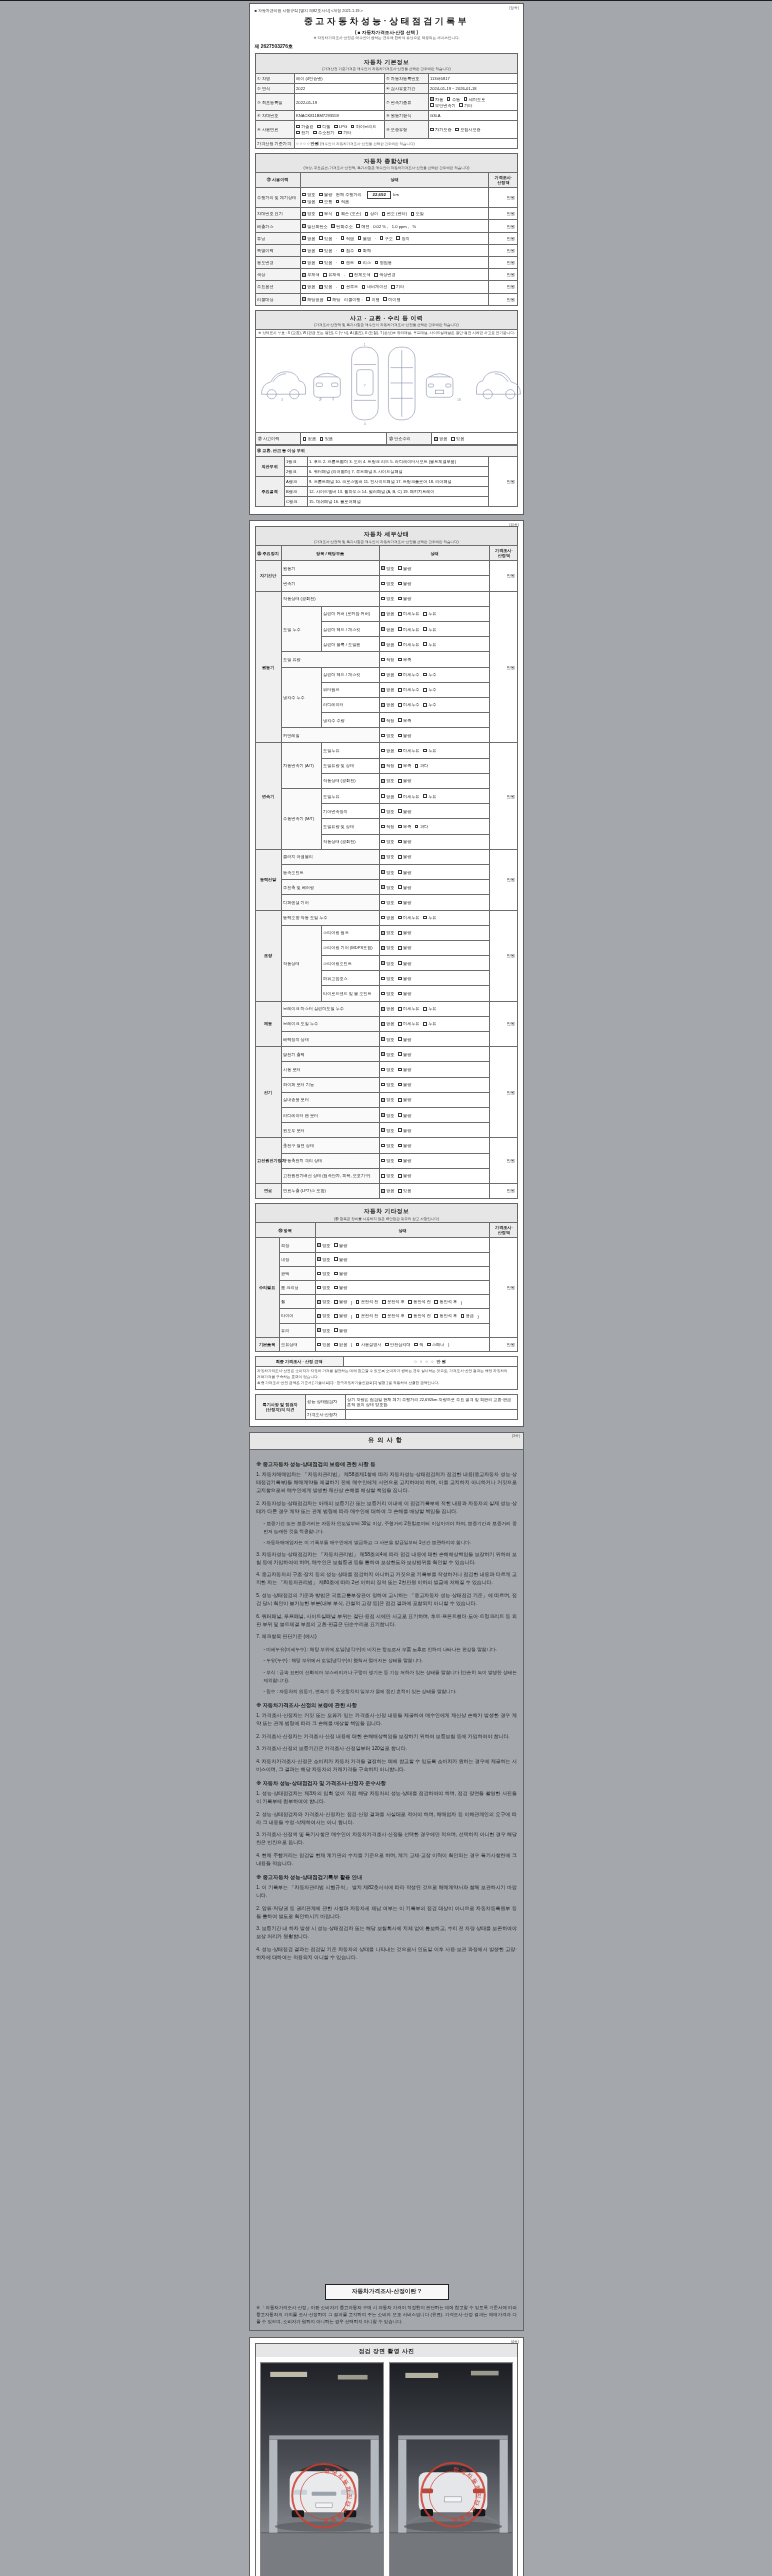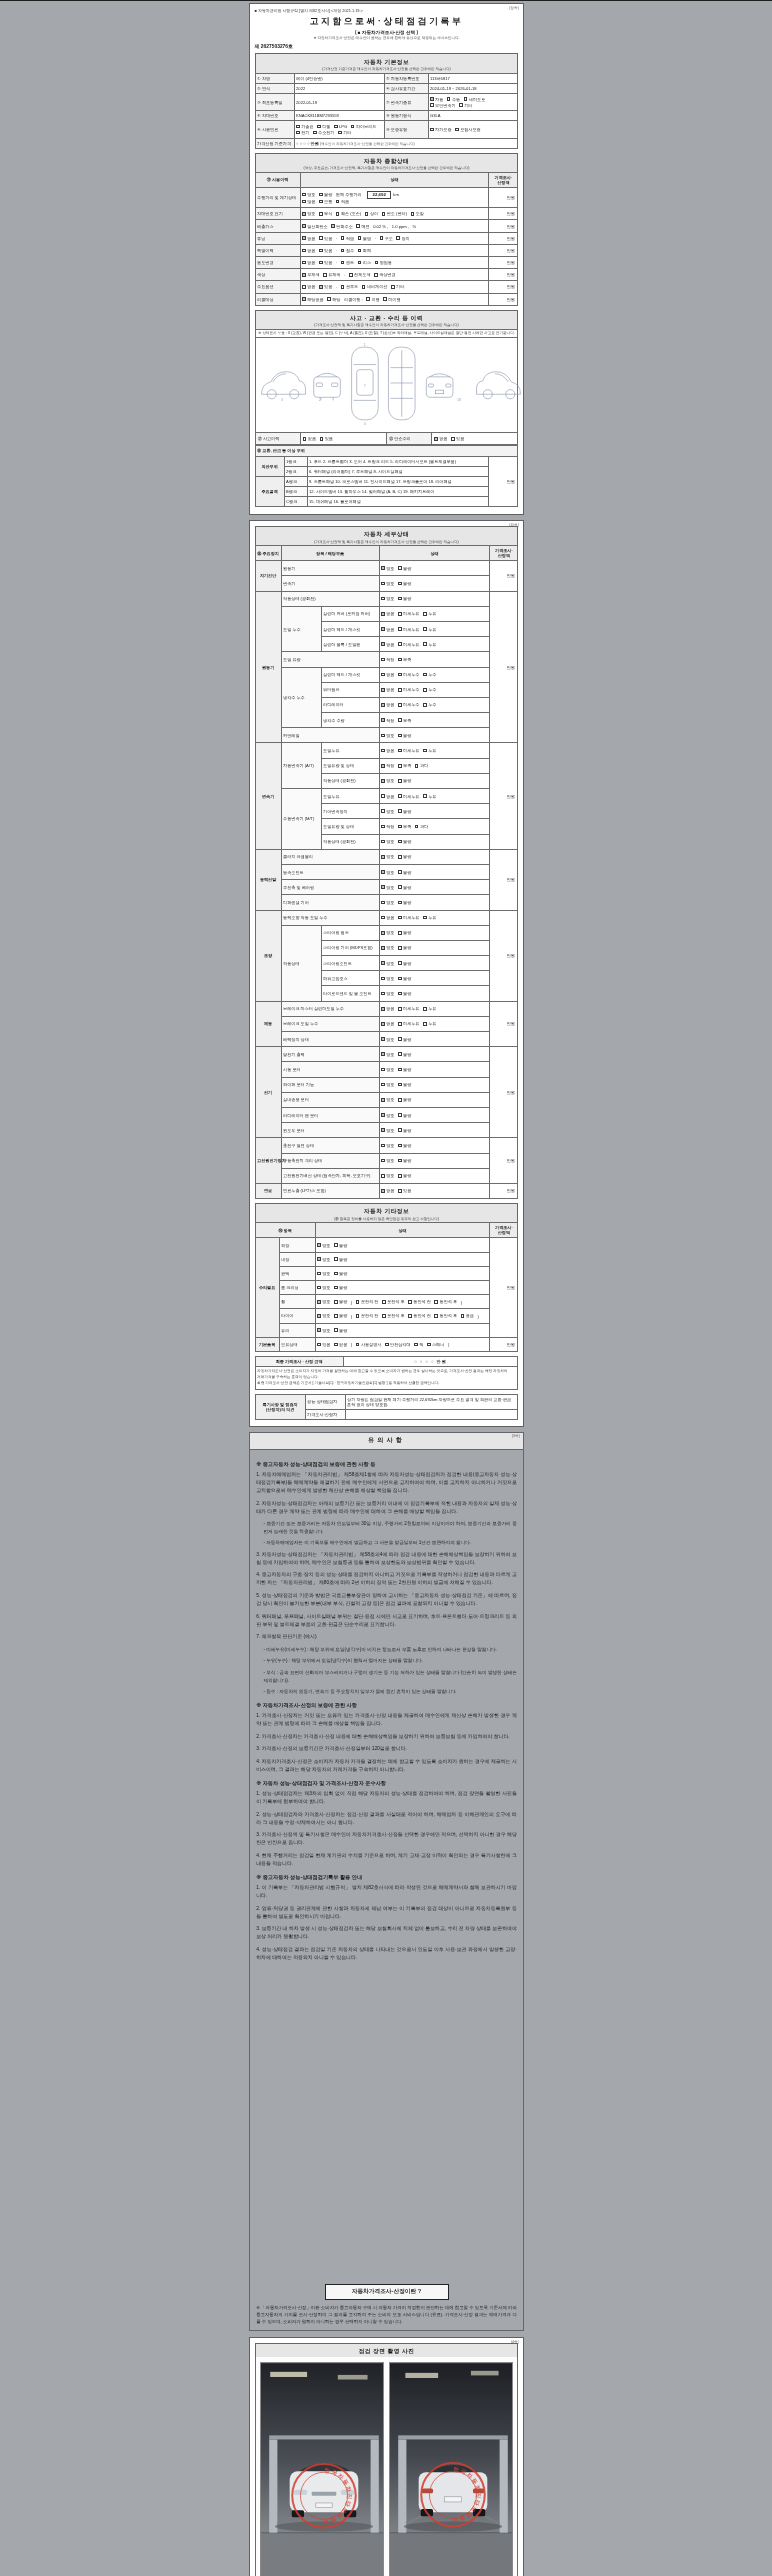--- a/index.html
+++ b/index.html
@@ -62,21 +62,21 @@
 </head>
 <body>
 
 <div class="canvas">
   <div class="doc">
 
     <div class="sheet sheet1">
       <span class="pgmark">(앞쪽)</span>
       <div class="reg-note">■ 자동차관리법 시행규칙 [별지 제82호서식] &lt;개정 2021.1.19.&gt;</div>
 
-      <h1 class="doc-title">고지함으로써·상태점검기록부</h1>
+      <h1 class="doc-title">중고자동차성능·상태점검기록부</h1>
       <div class="title-sub">( ■ 자동차가격조사·산정 선택 )</div>
       <div class="title-note">※ 자동차가격조사·산정은 매수인이 원하는 경우에 한하여 유상으로 제공되는 서비스입니다.</div>
       <div class="doc-no">제 2627503276호</div>
 
       <div class="band">
         <span class="bt">자동차 기본정보</span>
         <span class="bn">(가격산정 기준가격은 매수인이 자동차가격조사·산정을 선택한 경우에만 적습니다)</span>
       </div>
       <table class="t basic">
         <colgroup>

